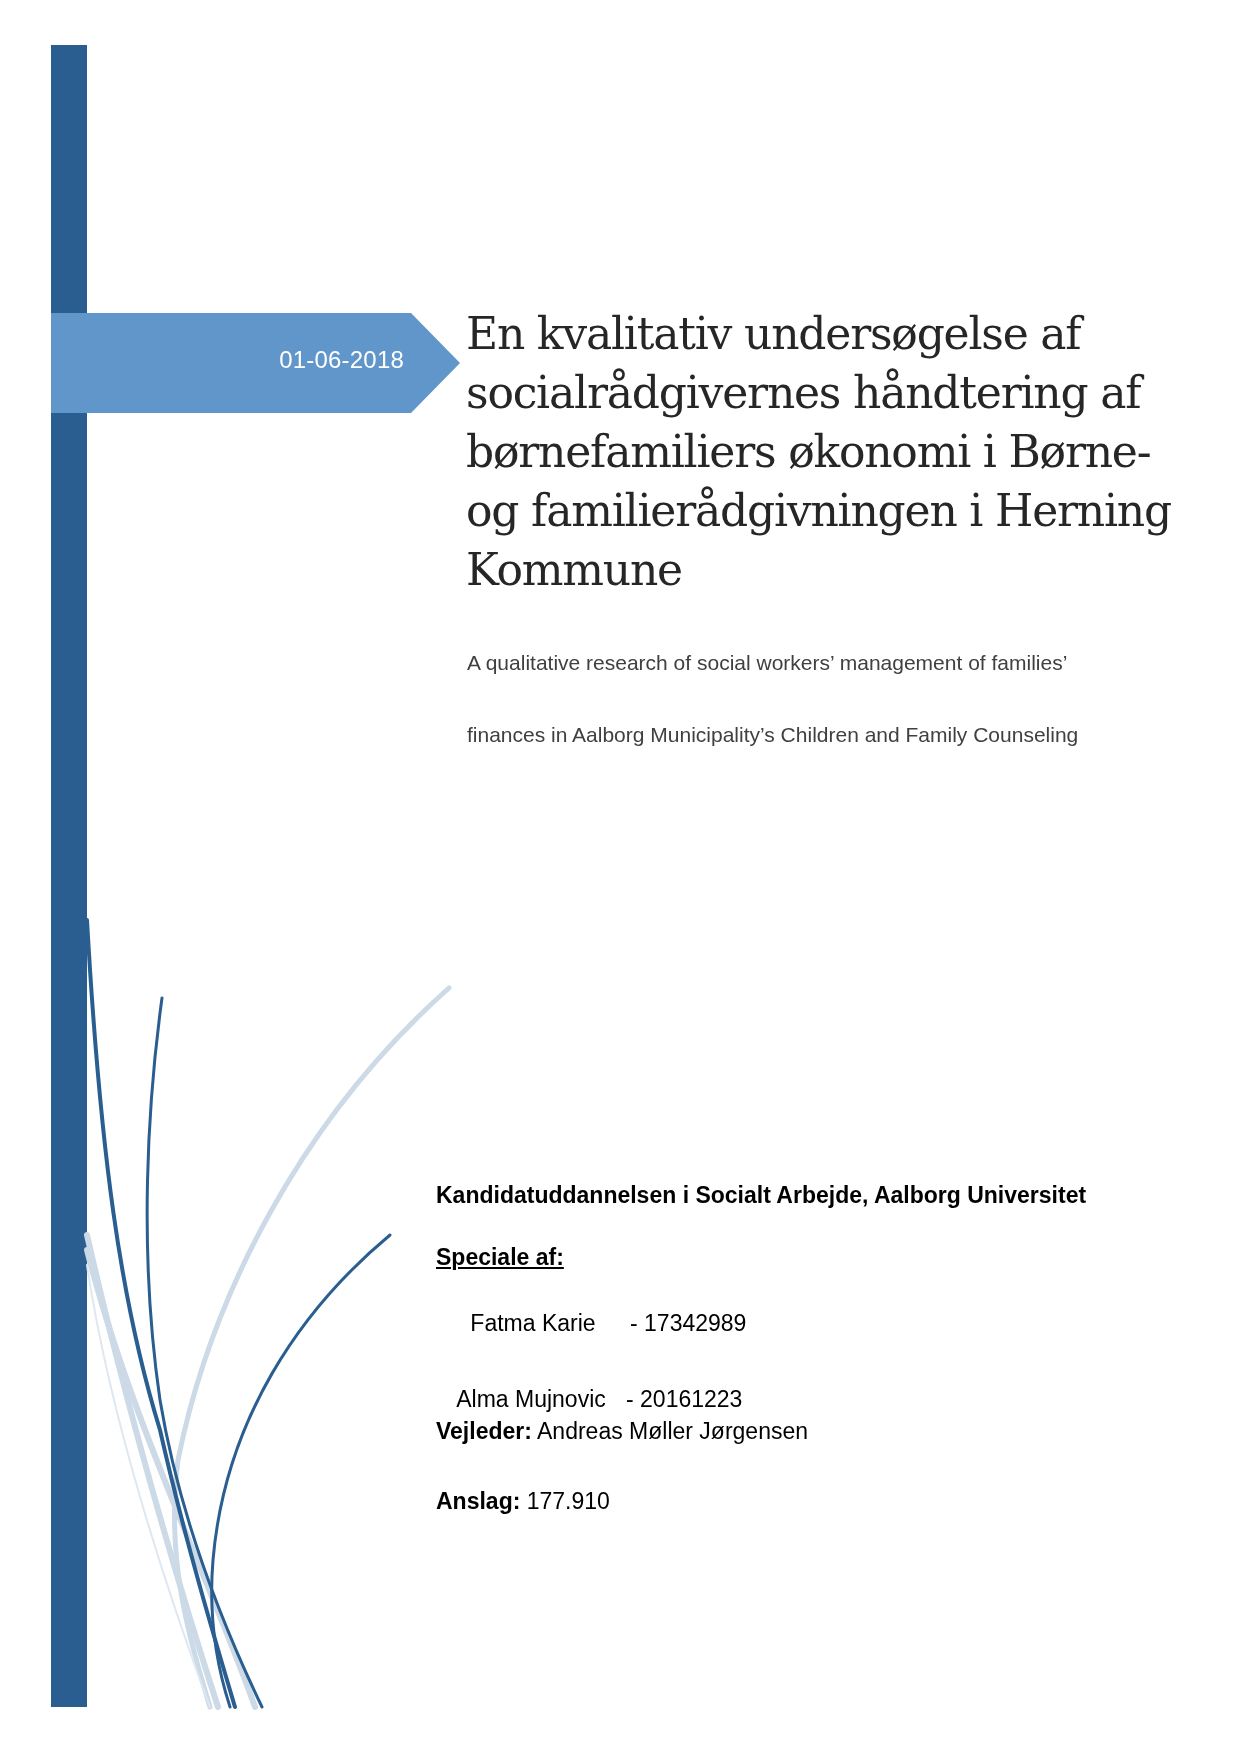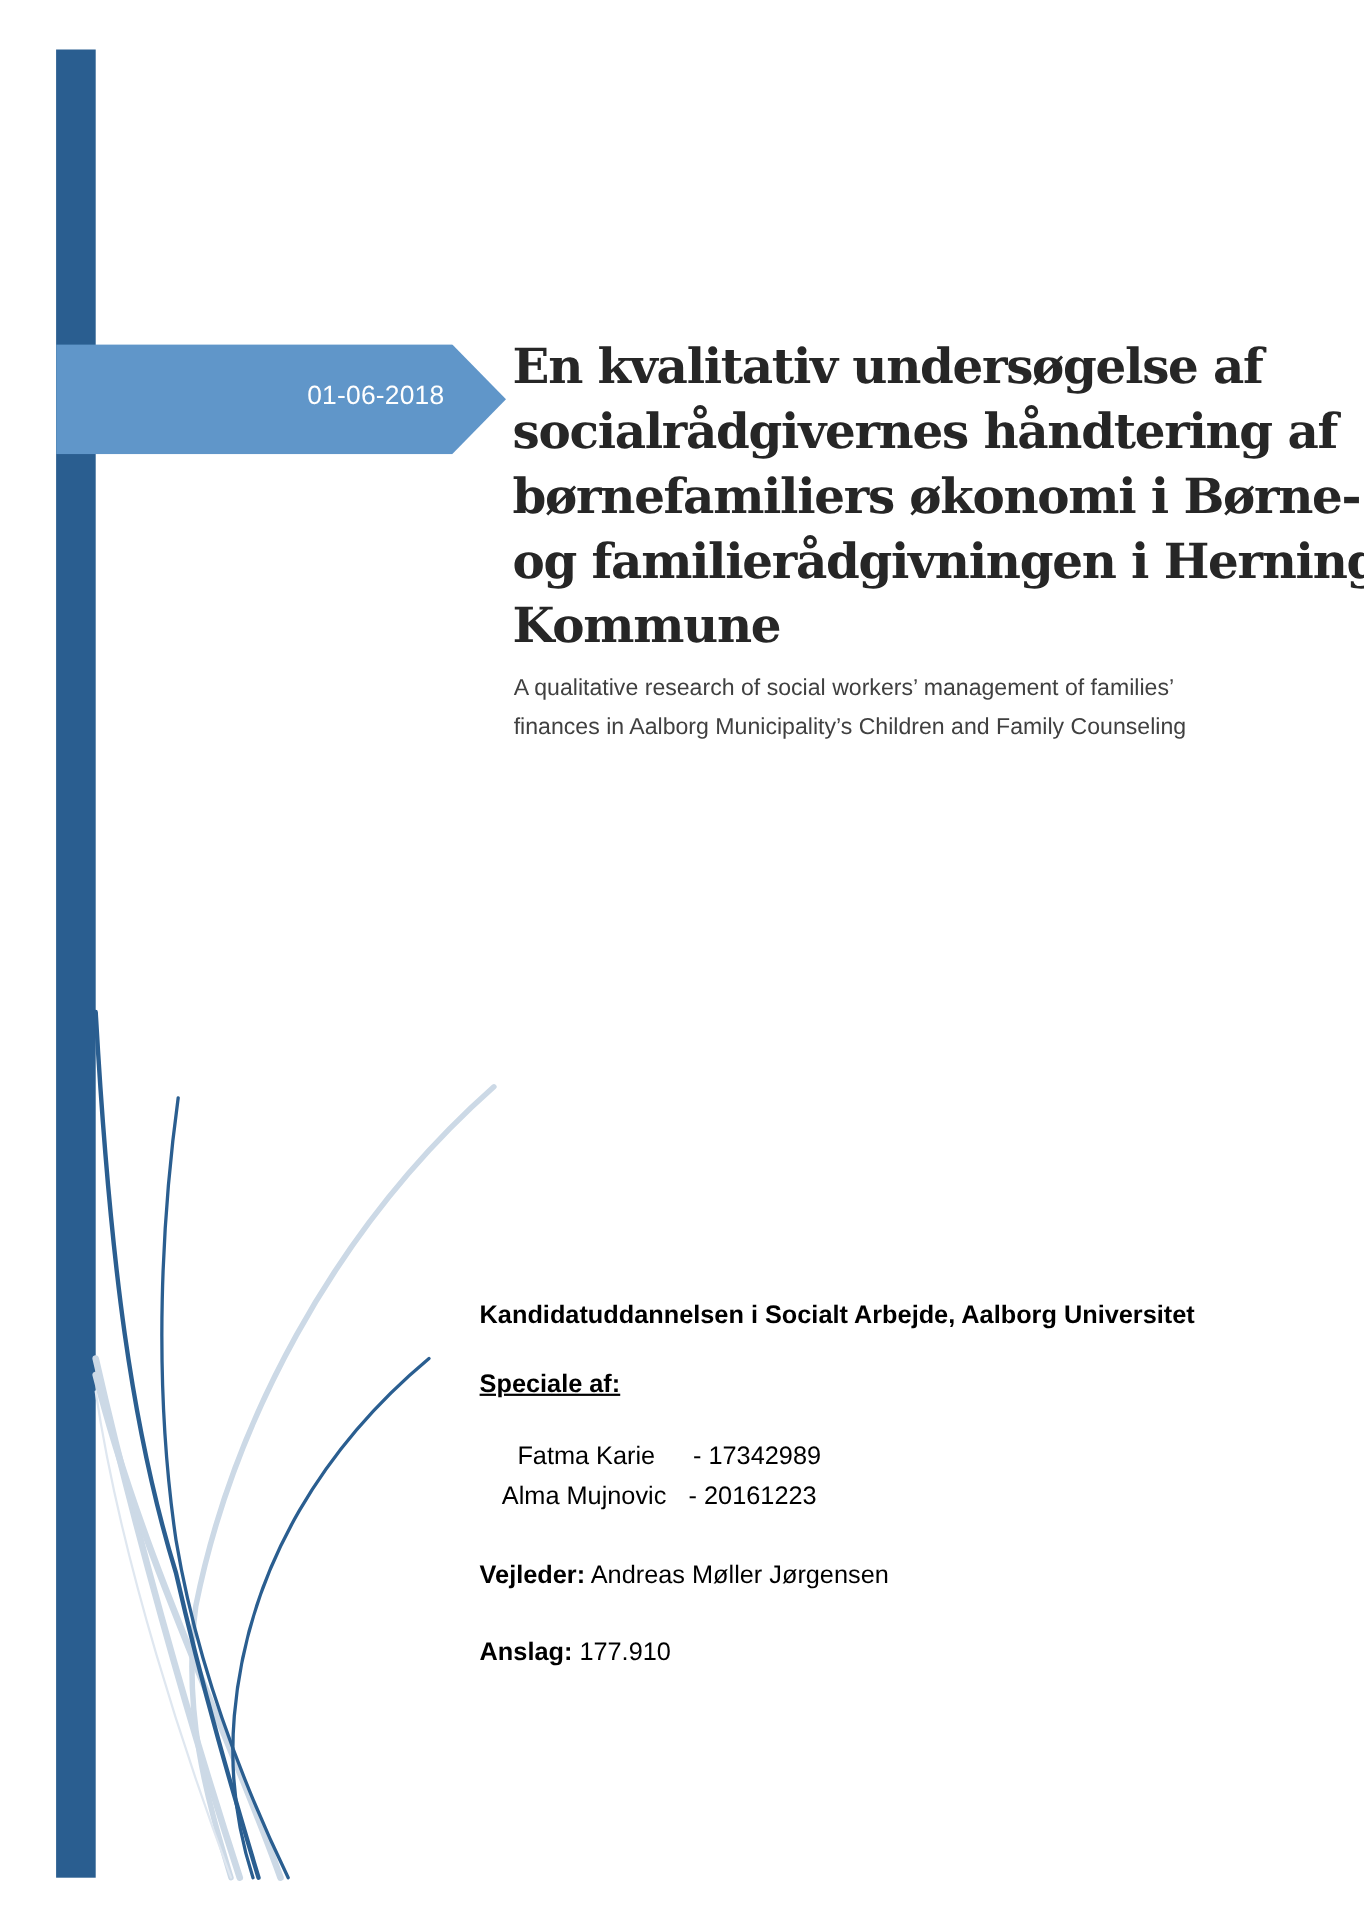--- a/index.html
+++ b/index.html
@@ -53,38 +53,38 @@
       color: #ffffff;
       letter-spacing: 0.2px;
     }
     .title {
       position: absolute;
       left: 466px;
       top: 304px;
       width: 740px;
       margin: 0;
       font-family: "DejaVu Serif", "Liberation Serif", serif;
-      font-weight: bold;
+      font-weight: normal;
       font-size: 44px;
       line-height: 59px;
       color: #262626;
       letter-spacing: -1.2px;
     }
     .title .line { display: block; white-space: nowrap; }
     .subtitle {
       position: absolute;
       left: 467px;
       top: 608px;
       width: 720px;
       font-family: "Liberation Sans", "DejaVu Sans", sans-serif;
       font-size: 21px;
       line-height: 35px;
       color: #404040;
     }
-    .subtitle .line { display: block; white-space: nowrap; }
+    .subtitle .line { display: block; white-space: nowrap; margin-top: 37px; }
     .info {
       position: absolute;
       left: 436px;
       top: 1182px;
       width: 760px;
       font-family: "Liberation Sans", "DejaVu Sans", sans-serif;
       font-size: 23px;
       color: #000000;
     }
     .info .row { position: absolute; left: 0; white-space: nowrap; }
@@ -133,21 +133,21 @@
     <div class="row" style="top:0px;">
       <b>Kandidatuddannelsen i Socialt Arbejde, Aalborg Universitet</b>
     </div>
     <div class="row" style="top:62px;text-decoration:underline;">
       <b>Speciale af:</b>
     </div>
     <div class="row" style="top:128px;">
       <span class="author-name">Fatma Karie</span><span>- 17342989</span>
     </div>
     <div class="row" style="top:164px;">
-      <span class="author-name" style="width:190px;">Alma Mujnovic</span><span>- 20161223</span>
+      <span class="author-name" style="width:190px;margin-top:40px;">Alma Mujnovic</span><span>- 20161223</span>
     </div>
     <div class="row" style="top:236px;">
       <b>Vejleder:</b>
       <span>Andreas Møller Jørgensen</span>
     </div>
     <div class="row" style="top:306px;">
       <b>Anslag:</b>
       <span>177.910</span>
     </div>
   </div>

